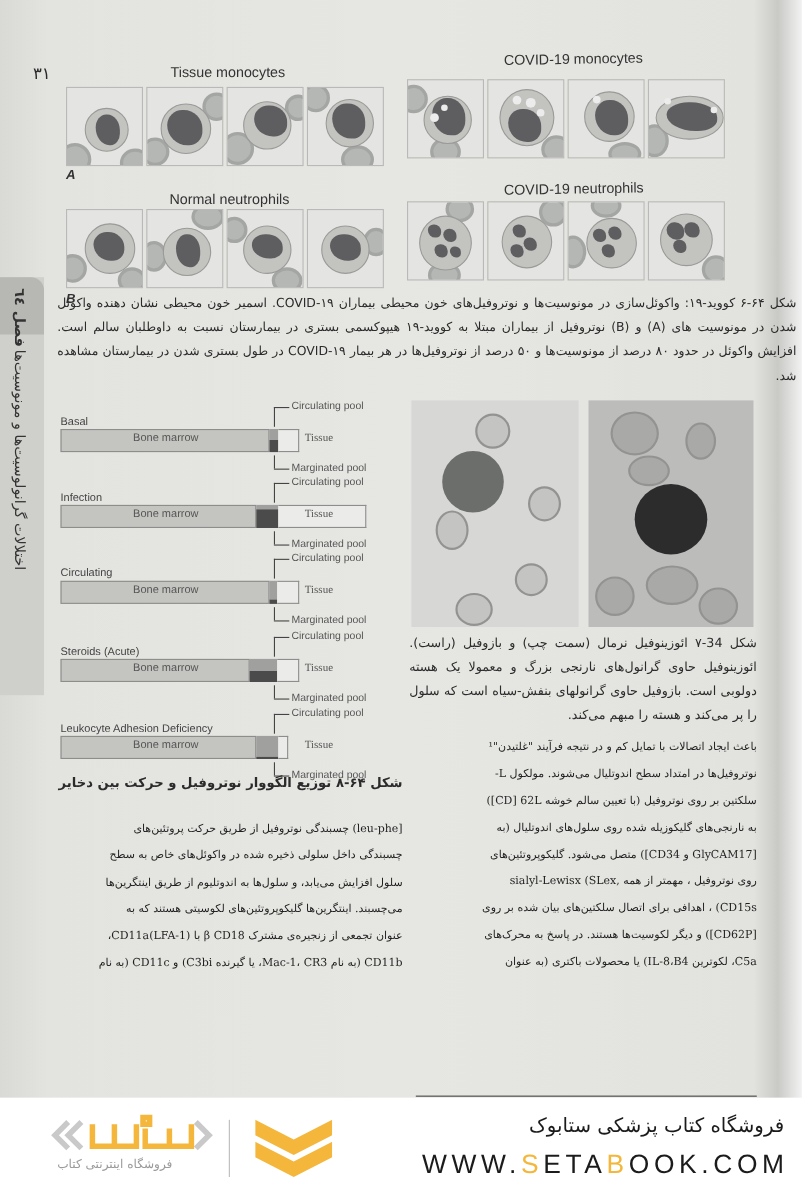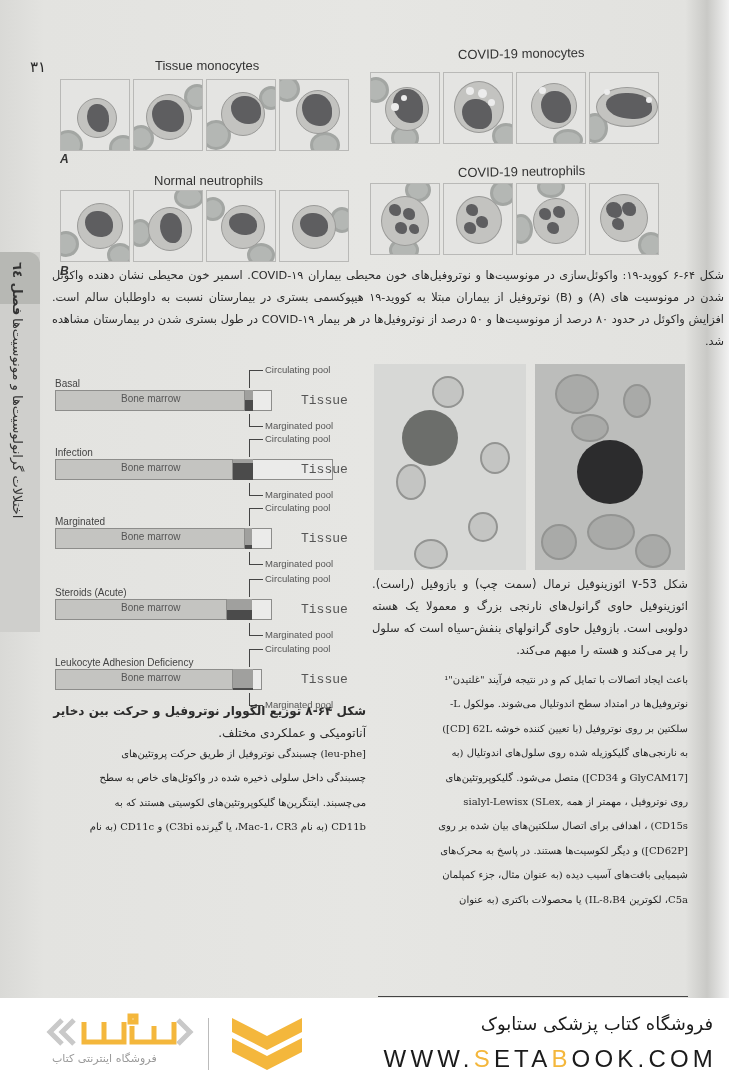--- a/index.html
+++ b/index.html
@@ -27,21 +27,21 @@
   .side-tab-top { position: absolute; left: 0; top: 252px; width: 40px; height: 52px; background: #b7b8b4; border-radius: 0 12px 0 0; }
   .side-text { position: absolute; left: 10px; writing-mode: vertical-rl; direction: rtl; font-size: 13px; color: #333; }
 
   .diag { position: absolute; left: 55px; width: 310px; height: 60px; }
   .diag .label { position: absolute; left: 0; top: 0; font-family: "Liberation Sans", sans-serif; font-size: 10px; color: #444; }
   .diag .bar { position: absolute; left: 0; top: 14px; height: 21px; background: #c4c4c1; border: 1px solid #8d8d8b; }
   .diag .bar-text { position: absolute; top: 17px; font-family: "Liberation Sans", sans-serif; font-size: 10px; color: #555; }
   .diag .circ { position: absolute; top: 14px; height: 10px; background: #a0a09e; }
   .diag .marg { position: absolute; height: 11px; background: #4b4b4b; }
   .diag .tissue-box { position: absolute; top: 14px; height: 21px; background: #ebebea; border: 1px solid #8d8d8b; border-left: none; }
-  .diag .tissue-label { position: absolute; top: 17px; font-family: Liberation Mono, monospace; font-size: 13px; color: #555; margin-left: 24px; }
+  .diag .tissue-label { position: absolute; top: 17px; font-family: Liberation Serif, serif; font-size: 10px; color: #555; }
   .diag .pool { position: absolute; font-family: "Liberation Sans", sans-serif; font-size: 9.5px; color: #555; white-space: nowrap; }
   .diag .leader { position: absolute; border-left: 1px solid #444; }
   .diag .hline { position: absolute; border-top: 1px solid #444; width: 14px; }
 
   .photo { position: absolute; background: #cfd0ce; overflow: hidden; }
   .photo .rbc { position: absolute; border-radius: 50%; background: #a9aaa8; border: 2px solid #939492; }
 
   .body-text { position: absolute; direction: rtl; text-align: justify; font-family: "DejaVu Serif", serif; font-size: 10px; line-height: 24.4px; color: #1f1f1f; }
 
   .banner { position: absolute; left: 0; top: 998px; width: 729px; height: 82px; background: #ffffff; }
@@ -221,21 +221,21 @@
     <div class="tissue-label" style="left:222px">Tissue</div>
     <div class="leader" style="left:194px; top:-6px; height:18px;"></div>
       <div class="hline" style="left:194px; top:-6px;"></div>
     <div class="pool" style="left:210px; top:-12px">Circulating pool</div>
     <div class="leader" style="left:194px; top:38px; height:12px;"></div>
       <div class="hline" style="left:194px; top:50px;"></div>
     <div class="pool" style="left:210px; top:44px">Marginated pool</div>
   </div>
 
   <div class="diag" style="top:514px;">
-    <div class="label" style="top:2px">Marginated</div>
+    <div class="label" style="top:2px">Circulating</div>
     <div class="bar" style="width:190px"></div>
     <div class="bar-text" style="left:66px">Bone marrow</div>
     <div class="circ" style="left:190px; width:7px; height:17px;"></div>
     <div class="marg" style="left:190px; top:31px; width:7px; height:4px;"></div>
     <div class="tissue-box" style="left:197px; width:20px;"></div>
     <div class="tissue-label" style="left:222px">Tissue</div>
     <div class="leader" style="left:194px; top:-6px; height:18px;"></div>
       <div class="hline" style="left:194px; top:-6px;"></div>
     <div class="pool" style="left:210px; top:-12px">Circulating pool</div>
     <div class="leader" style="left:194px; top:38px; height:12px;"></div>
@@ -270,61 +270,61 @@
     <div class="leader" style="left:194px; top:-6px; height:18px;"></div>
       <div class="hline" style="left:194px; top:-6px;"></div>
     <div class="pool" style="left:210px; top:-12px">Circulating pool</div>
     <div class="leader" style="left:194px; top:38px; height:12px;"></div>
       <div class="hline" style="left:194px; top:50px;"></div>
     <div class="pool" style="left:210px; top:44px">Marginated pool</div>
   </div>
 
   <div class="caption" style="left:48px; top:700px; width:318px; font-size:12px;">
     <div style="font-weight:bold">شکل ۶۴-۸  توزیع الگووار نوتروفیل و حرکت بین دخایر</div>
-    <div>آناتومیکی و عملکردی مختلف.</div>
   </div>
 
   <div class="photo" style="left:374px; top:364px; width:152px; height:206px; background:#d7d8d6;">
     <div class="rbc" style="left:58px;top:12px;width:32px;height:32px;background:#c4c5c3"></div>
     <div class="rbc" style="left:106px;top:78px;width:30px;height:32px;background:#c4c5c3"></div>
     <div class="rbc" style="left:22px;top:100px;width:30px;height:36px;background:#c4c5c3"></div>
     <div class="rbc" style="left:94px;top:148px;width:30px;height:30px;background:#c4c5c3"></div>
     <div class="rbc" style="left:40px;top:175px;width:34px;height:30px;background:#c4c5c3"></div>
     <div style="position:absolute;left:28px;top:46px;width:56px;height:56px;border-radius:50%;background:#6c6e6b;"></div>
   </div>
   <div class="photo" style="left:535px; top:364px; width:150px; height:206px; background:#bcbdbb;">
     <div class="rbc" style="left:20px;top:10px;width:44px;height:40px"></div>
     <div class="rbc" style="left:88px;top:20px;width:28px;height:34px"></div>
     <div class="rbc" style="left:36px;top:50px;width:38px;height:28px"></div>
     <div class="rbc" style="left:52px;top:150px;width:48px;height:36px"></div>
     <div class="rbc" style="left:6px;top:160px;width:36px;height:36px"></div>
     <div class="rbc" style="left:100px;top:170px;width:36px;height:34px"></div>
     <div style="position:absolute;left:42px;top:76px;width:66px;height:64px;border-radius:50%;background:#2c2c2d;"></div>
   </div>
 
-  <div class="caption" style="left:372px; top:573px; width:316px; font-size:11.5px;">شکل 53-۷  ائوزینوفیل نرمال (سمت چپ) و بازوفیل (راست). ائوزینوفیل حاوی گرانول‌های نارنجی بزرگ و معمولا یک هسته دولوبی است. بازوفیل حاوی گرانولهای بنفش-سیاه است که سلول را پر می‌کند و هسته را مبهم می‌کند.</div>
+  <div class="caption" style="left:372px; top:573px; width:316px; font-size:11.5px;">شکل 34-۷  ائوزینوفیل نرمال (سمت چپ) و بازوفیل (راست). ائوزینوفیل حاوی گرانول‌های نارنجی بزرگ و معمولا یک هسته دولوبی است. بازوفیل حاوی گرانولهای بنفش-سیاه است که سلول را پر می‌کند و هسته را مبهم می‌کند.</div>
 
   <div class="body-text" style="left:376px; top:668px; width:312px;">
     <div>باعث ایجاد اتصالات با تمایل کم و در نتیجه فرآیند "غلتیدن"¹</div>
     <div>نوتروفیل‌ها در امتداد سطح اندوتلیال می‌شوند. مولکول L-</div>
-    <div>سلکتین بر روی نوتروفیل (با تعیین کننده خوشه CD] 62L])</div>
+    <div>سلکتین بر روی نوتروفیل (با تعیین سالم خوشه CD] 62L])</div>
     <div>به نارنجی‌های گلیکوزیله شده روی سلول‌های اندوتلیال (به</div>
     <div>[GlyCAM17 و CD34]) متصل می‌شود. گلیکوپروتئین‌های</div>
     <div>روی نوتروفیل ، مهمتر از همه ,sialyl-Lewisx (SLex</div>
     <div>CD15s) ، اهدافی برای اتصال سلکتین‌های بیان شده بر روی</div>
     <div>[CD62P]) و دیگر لکوسیت‌ها هستند. در پاسخ به محرک‌های</div>
-    <div>شیمیایی بافت‌های آسیب دیده (به عنوان مثال، جزء کمپلمان</div>
     <div>C5a، لکوترین IL-8،B4) یا محصولات باکتری (به عنوان</div>
 
   </div>
 
   <div class="body-text" style="left:50px; top:742px; width:316px;">
     <div>[leu-phe) چسبندگی نوتروفیل از طریق حرکت پروتئین‌های</div>
     <div>چسبندگی داخل سلولی ذخیره شده در واکوئل‌های خاص به سطح</div>
+    <div>سلول افزایش می‌یابد، و سلول‌ها به اندوتلیوم از طریق اینتگرین‌ها</div>
     <div>می‌چسبند. اینتگرین‌ها گلیکوپروتئین‌های لکوسیتی هستند که به</div>
+    <div>عنوان تجمعی از زنجیره‌ی مشترک β CD18 با CD11a(LFA-1)،</div>
     <div>CD11b (به نام Mac-1، CR3، یا گیرنده C3bi) و CD11c (به نام</div>
 
   </div>
 
   <div style="position:absolute; left:378px; top:996px; width:310px; border-top:1px solid #444;"></div>
 </div>
 
 <div class="banner"></div>
 <div class="store-name">فروشگاه کتاب پزشکی ستابوک</div>
 <div class="store-url"><span>WWW.</span><span class="acc">S</span><span>ETA</span><span class="acc">B</span><span>OOK.COM</span></div>

